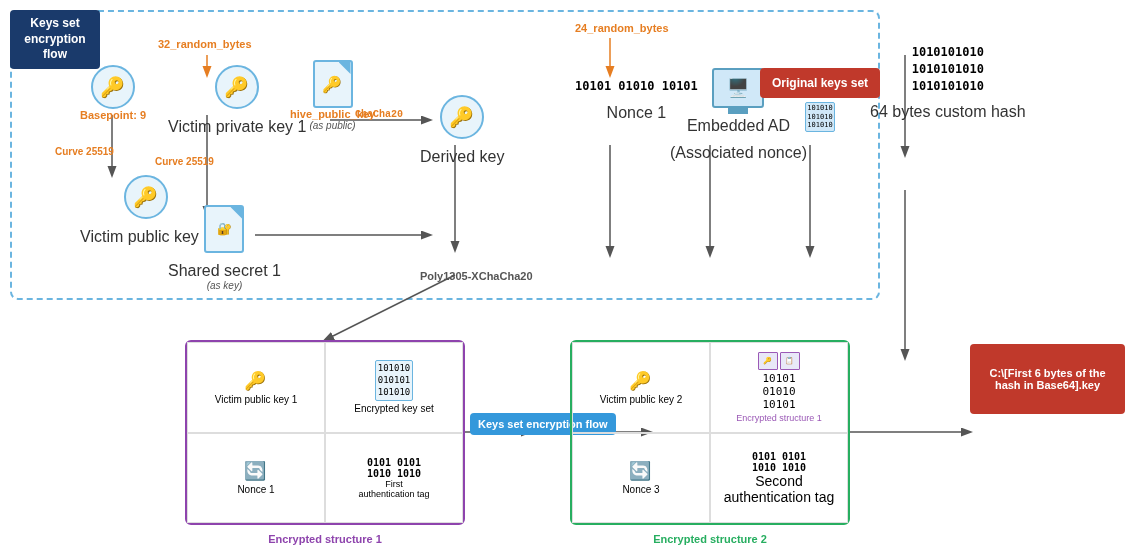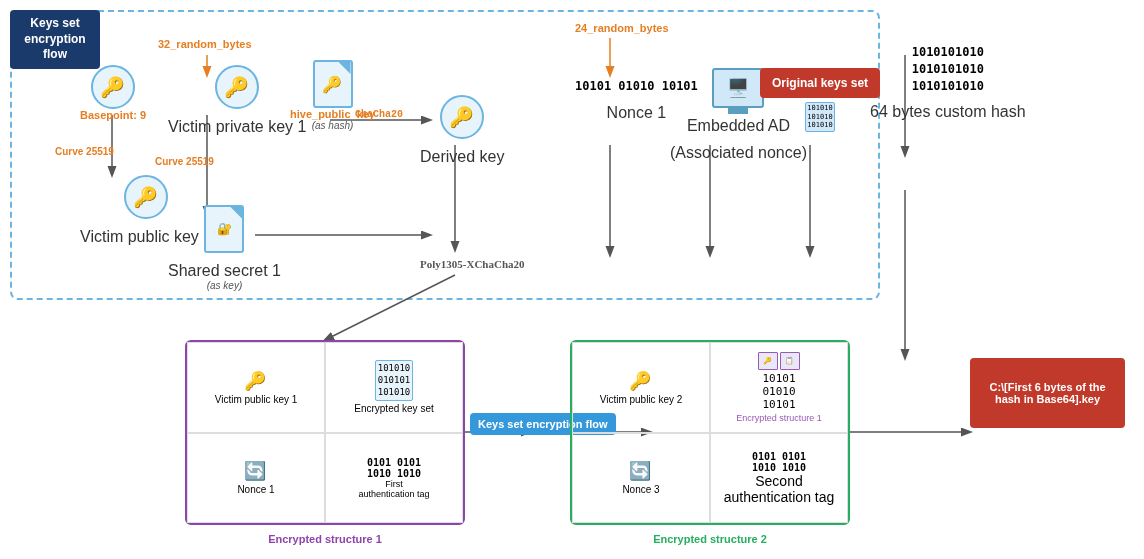--- a/index.html
+++ b/index.html
@@ -162,21 +162,21 @@
       top: 340px;
       left: 570px;
       width: 280px;
       height: 185px;
       border: 2px solid #27ae60;
       border-radius: 6px;
     }
     
     .output-box {
       position: absolute;
-      top: 358px;
+      top: 344px;
       left: 970px;
       width: 155px;
       height: 70px;
       background: #c0392b;
       border-radius: 4px;
       display: flex;
       align-items: center;
       justify-content: center;
       color: #fff;
       font-weight: bold;
@@ -288,21 +288,21 @@
   </div>
 
   <div class="node" style="left:168px; top:65px;">
     <div class="icon-circle">🔑</div>
     <div class="label-small">Victim private key 1</div>
   </div>
 
   <div class="node" style="left:290px; top:60px;">
     <div class="icon-doc">🔑</div>
     <div class="label-orange">hive_public_key</div>
-    <div class="label-italic">(as hash)</div>
+    <div class="label-italic">(as public)</div>
   </div>
 
   <div style="position:absolute; top:38px; left:158px;">
     <span class="label-orange">32_random_bytes</span>
   </div>
 
   <div style="position:absolute; top:145px; left:55px;">
     <span class="label-orange" style="font-size:10px;">Curve 25519</span>
   </div>
 
@@ -355,21 +355,21 @@
       </div>
     </div>
   </div>
 
   <div class="node" style="left:870px; top:44px;">
     <div class="binary-text">1010101010<br>1010101010<br>1010101010</div>
     <div class="label-small">64 bytes
 custom hash</div>
   </div>
 
-  <div style="position:absolute; top:258px; left:420px;font-family:Liberation Serif, serif;">
+  <div style="position:absolute; top:270px; left:420px;">
     <span style="font-size:11px; font-weight:bold; color:#555;">Poly1305-XChaCha20</span>
   </div>
 
   <div class="enc-box-1">
     <div class="enc-grid">
       <div class="enc-cell">
         <span class="cell-icon">🔑</span>
         <span>Victim
 public
 key 1</span>

